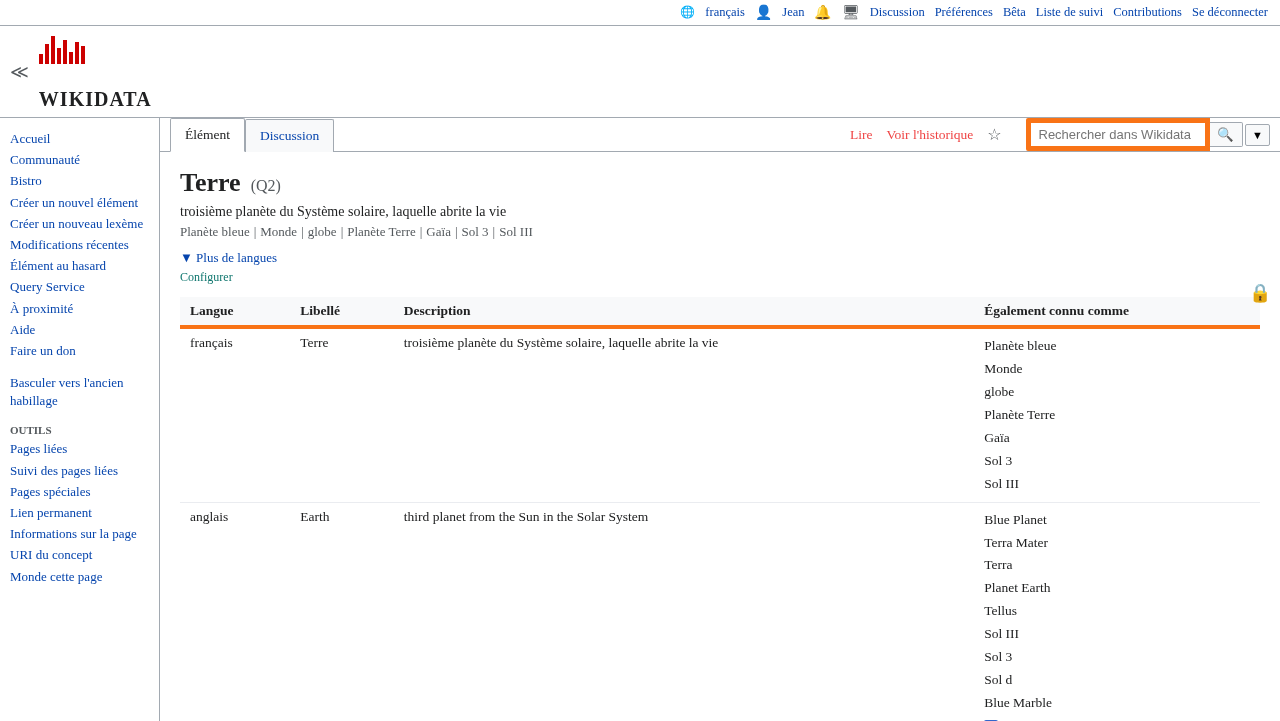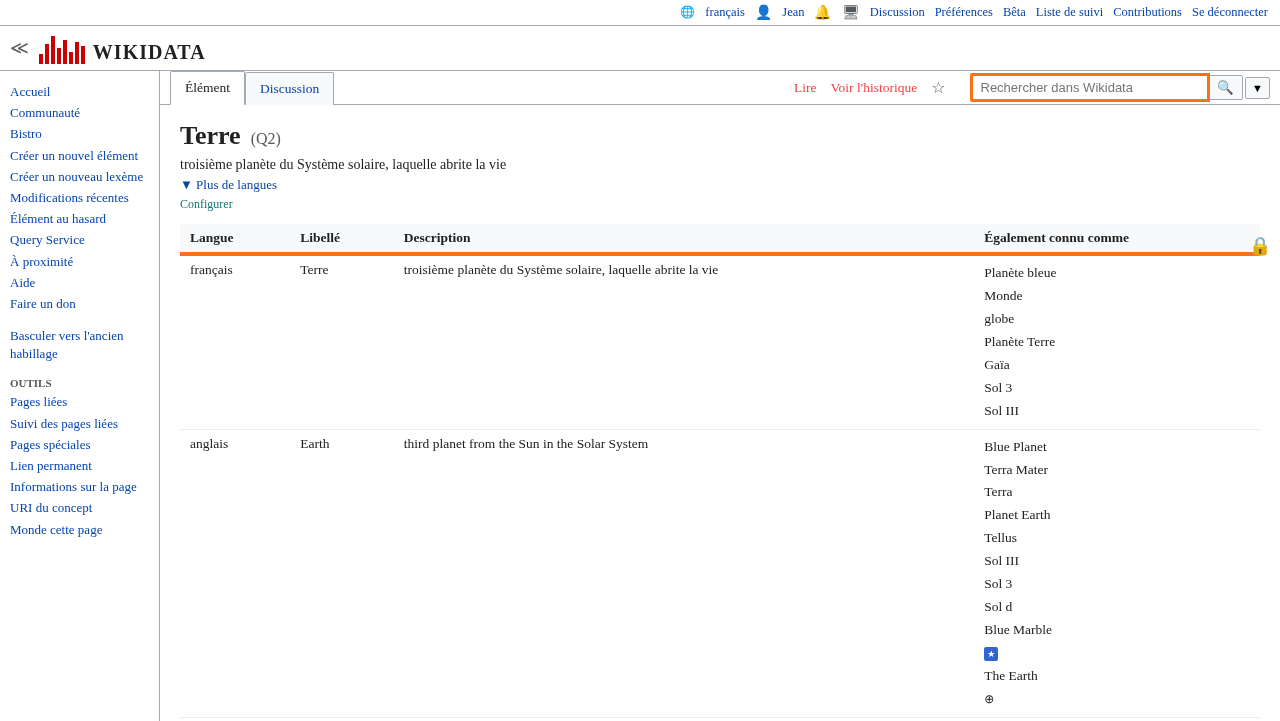--- a/index.html
+++ b/index.html
@@ -48,24 +48,25 @@
     }
     #collapse-btn {
       font-size: 18px;
       color: #54595d;
       cursor: pointer;
       margin-right: 10px;
       user-select: none;
     }
     #logo-area {
       display: flex;
-      align-items: flex-end;
-      gap: 8px;
+      align-items: flex-start;
+      gap: 24px;
       text-decoration: none;
       color: #202122;
+      flex-direction: column;
     }
     #logo-bars {
       display: flex;
       gap: 2px;
       align-items: flex-end;
       height: 32px;
     }
     #logo-bars .bar {
       width: 4px;
       background: #cc0000;
@@ -165,25 +166,25 @@
     }
     .star-icon { font-size: 16px; color: #54595d; cursor: pointer; }
 
     
     #search-bar {
       display: flex;
       align-items: center;
       margin-left: 10px;
     }
     #search-input {
-      border: 3px solid #f97316;
+      border: 5px solid #f97316;
       border-radius: 2px 0 0 2px;
       padding: 4px 8px;
       font-size: 13px;
-      width: 240px;
+      width: 184px;
       outline: none;
       color: #72777d;
     }
     #search-btn {
       border: 1px solid #a2a9b1;
       border-left: none;
       background: #f8f9fa;
       padding: 4px 8px;
       cursor: pointer;
       border-radius: 0 2px 2px 0;
@@ -377,20 +378,23 @@
     <div id="article" style="position:relative;">
       <span id="lock-icon">🔒</span>
 
       <div id="article-title">
         <span>Terre</span>
         <span class="qid">(Q2)</span>
       </div>
 
       <div id="article-description">troisième planète du Système solaire, laquelle abrite la vie</div>
 
+      <div id="article-aliases">
+        <span>Planète bleue</span><span class="alias-sep">|</span><span>Monde</span><span class="alias-sep">|</span><span>globe</span><span class="alias-sep">|</span><span>Planète Terre</span><span class="alias-sep">|</span><span>Gaïa</span><span class="alias-sep">|</span><span>Sol 3</span><span class="alias-sep">|</span><span>Sol III</span>
+      </div>
 
       <div id="more-langs">
         <a>▼ Plus de langues</a>
       </div>
       <a id="configure-link">Configurer</a>
 
       <table id="lang-table">
         <thead>
           <tr>
             <th>Langue</th>

